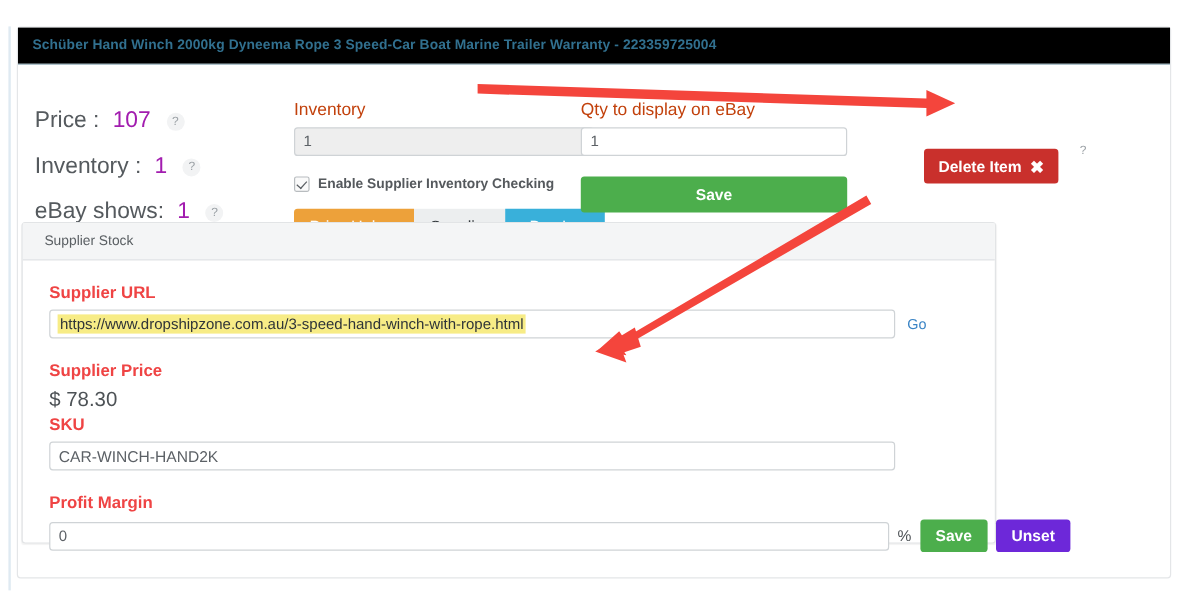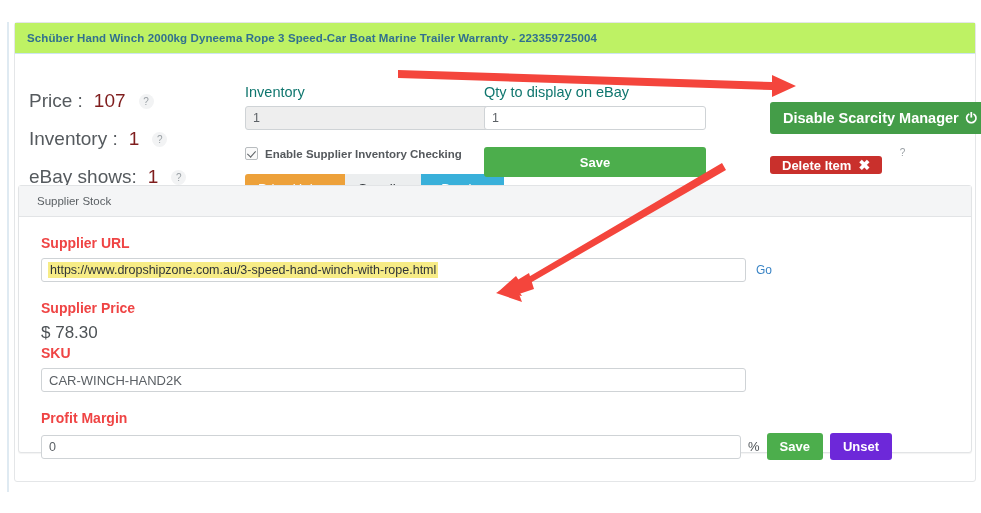--- a/index.html
+++ b/index.html
@@ -25,63 +25,63 @@
   
   .listing-panel {
     position: absolute; left: 14px; top: 22px;
     width: 962px; height: 460px;
     background: #ffffff;
     border: 1px solid #e4e6e8;
     border-radius: 3px;
   }
   .listing-head {
     height: 31px;
-    background: #bef264;
+    background: #000000;
     border-bottom: 1px solid #cde5f0;
     display: flex; align-items: center;
     padding: 0 12px;
   }
   .listing-title {
     font-size: 11.5px; font-weight: bold;
     color: #31708f;
     letter-spacing: .1px;
     white-space: nowrap;
   }
   .listing-body { position: relative; padding: 0; }
 
   
   .summary { position: absolute; left: 14px; top: 36px; width: 210px; }
   .sum-line {
     font-size: 19px; color: #555a5e;
     margin-bottom: 16px;
     display: flex; align-items: baseline; gap: 11px;
     white-space: nowrap;
   }
-  .sum-line .val { color: #7f1d1d; }
+  .sum-line .val { color: #a21caf; }
   .help {
     display: inline-block;
     font-size: 10px; color: #9aa0a5;
     background: #f2f3f4;
     border-radius: 50%;
     width: 15px; height: 15px; line-height: 15px;
     text-align: center;
     margin-left: 2px;
     cursor: pointer;
     position: relative; top: -2px;
   }
   .help.plain { background: transparent; }
   .ends {
     font-size: 11.5px; font-weight: bold; color: #3b4044;
     margin-top: 2px; white-space: nowrap;
   }
 
   
   .mid { position: absolute; left: 230px; top: 30px; width: 250px; }
   .fld-label {
-    font-size: 14.5px; color: #0f766e;
+    font-size: 14.5px; color: #c2410c;
     margin-bottom: 6px;
   }
   .inp {
     width: 100%; height: 24px;
     border: 1px solid #cfd3d6;
     border-radius: 3px;
     background: #eeeeee;
     font-size: 12.5px; color: #5c6166;
     padding: 0 7px;
     font-family: "Liberation Sans", sans-serif;
@@ -138,32 +138,32 @@
   .actions { position: absolute; left: 755px; top: 48px; width: 200px; }
   .act-row { display: flex; align-items: center; gap: 11px; }
   .btn-scarcity {
     height: 32px; padding: 0 13px;
     background: #449d48;
     font-size: 14.5px; font-weight: bold;
     gap: 7px;
     white-space: nowrap;
   }
   .btn-delete {
-    height: 18px; padding: 0 12px;
+    height: 29px; padding: 0 12px;
     background: #c9302c;
     font-size: 13px; font-weight: bold;
     gap: 7px; white-space: nowrap;
     margin-top: 22px;
   }
   .glyph { font-size: 14px; line-height: 1; }
 
   
   .stock-panel {
     position: absolute; left: 18px; top: 185px;
-    width: 954px; height: 268px;
+    width: 812px; height: 268px;
     background: #ffffff;
     border: 1px solid #e2e4e6;
     border-radius: 3px;
     box-shadow: 0 1px 1px rgba(0,0,0,.05);
   }
   .stock-head {
     height: 31px;
     background: #f4f5f6;
     border-bottom: 1px solid #e2e4e6;
     display: flex; align-items: center;
@@ -277,27 +277,20 @@
         </div>
       </div>
 
       <div class="qtycol">
         <div class="fld-label">Qty to display on eBay</div>
         <input class="inp white" type="text" value="1" style="">
         <button class="btn btn-save-main">Save</button>
       </div>
 
       <div class="actions">
-        <div class="act-row">
-          <button class="btn btn-scarcity">
-            <span>Disable Scarcity Manager</span>
-            <span class="glyph">⏻</span>
-          </button>
-
-        </div>
         <div class="act-row">
           <button class="btn btn-delete">
             <span>Delete Item</span>
             <span class="glyph">✖</span>
           </button>
           <span class="help plain">?</span>
         </div>
       </div>
 
     </div>

